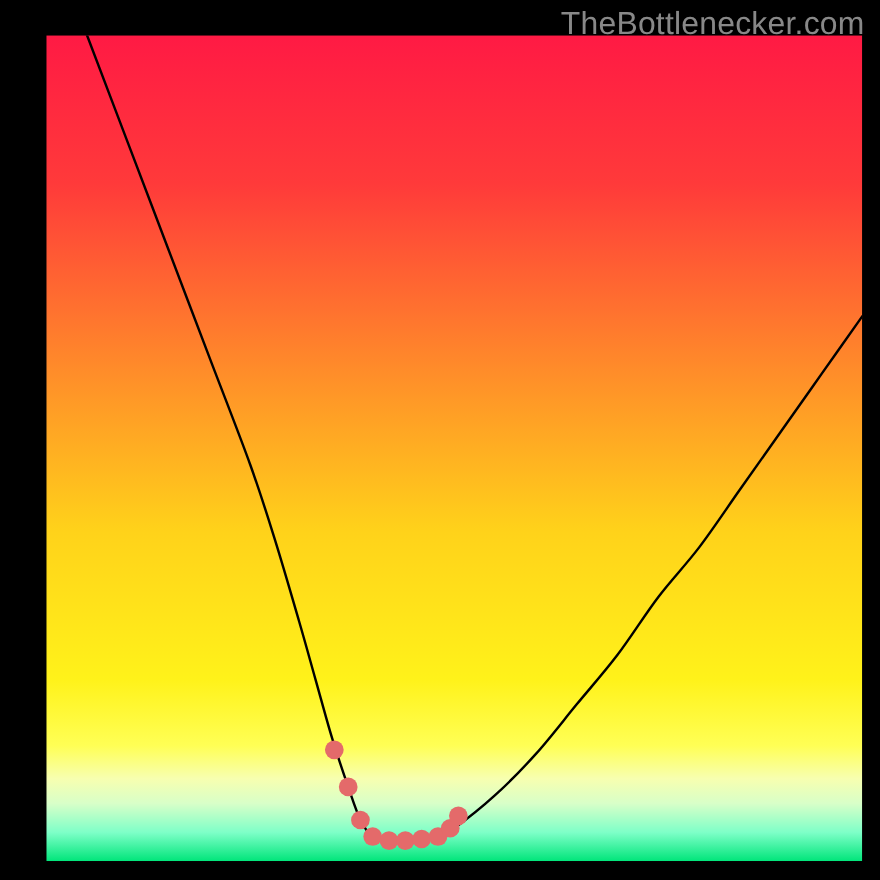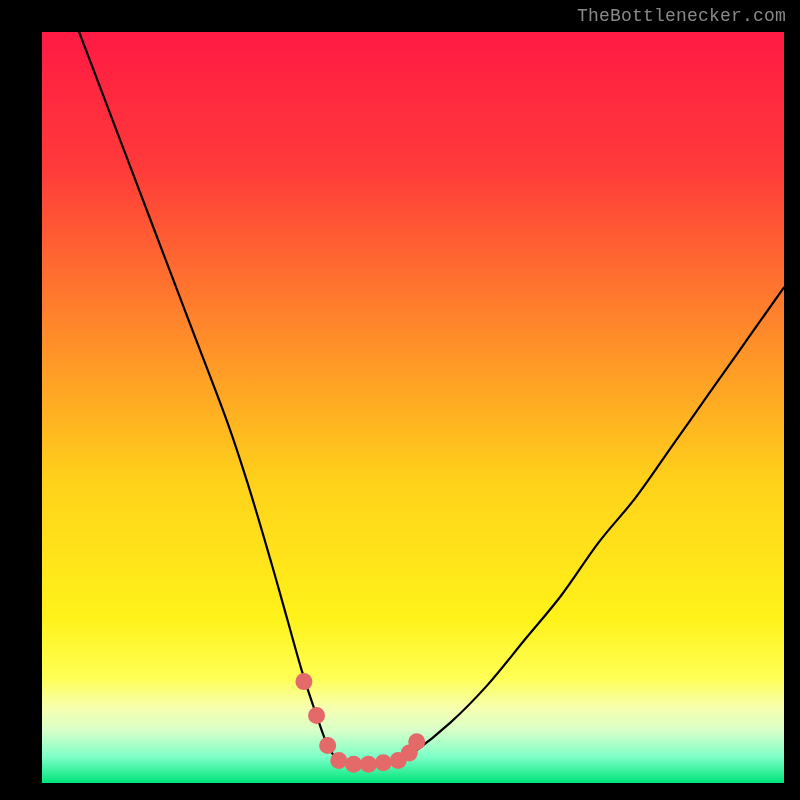--- a/index.html
+++ b/index.html
@@ -17,23 +17,23 @@
     width: 800px;
     height: 800px;
   }
   .plot-area {
     position: absolute;
     overflow: hidden;
   }
   .watermark {
     position: absolute;
     color: #888888;
-    font-family: Liberation Mono, monospace;
+    font-family: Liberation Sans, sans-serif;
     font-weight: 500;
-    font-size: 18px;
+    font-size: 29px;
     letter-spacing: 0.2px;
   }
   svg {
     position: absolute;
     top: 0;
     left: 0;
   }
 </style>
 </head>
 <body>

